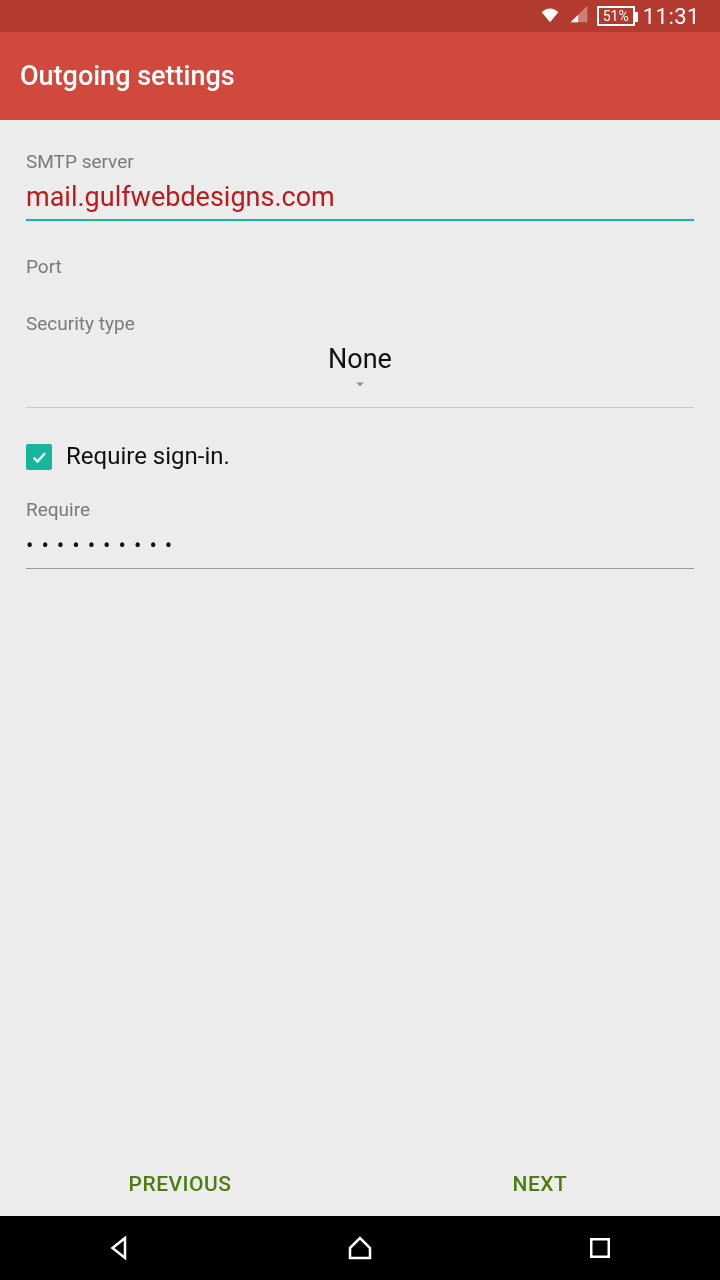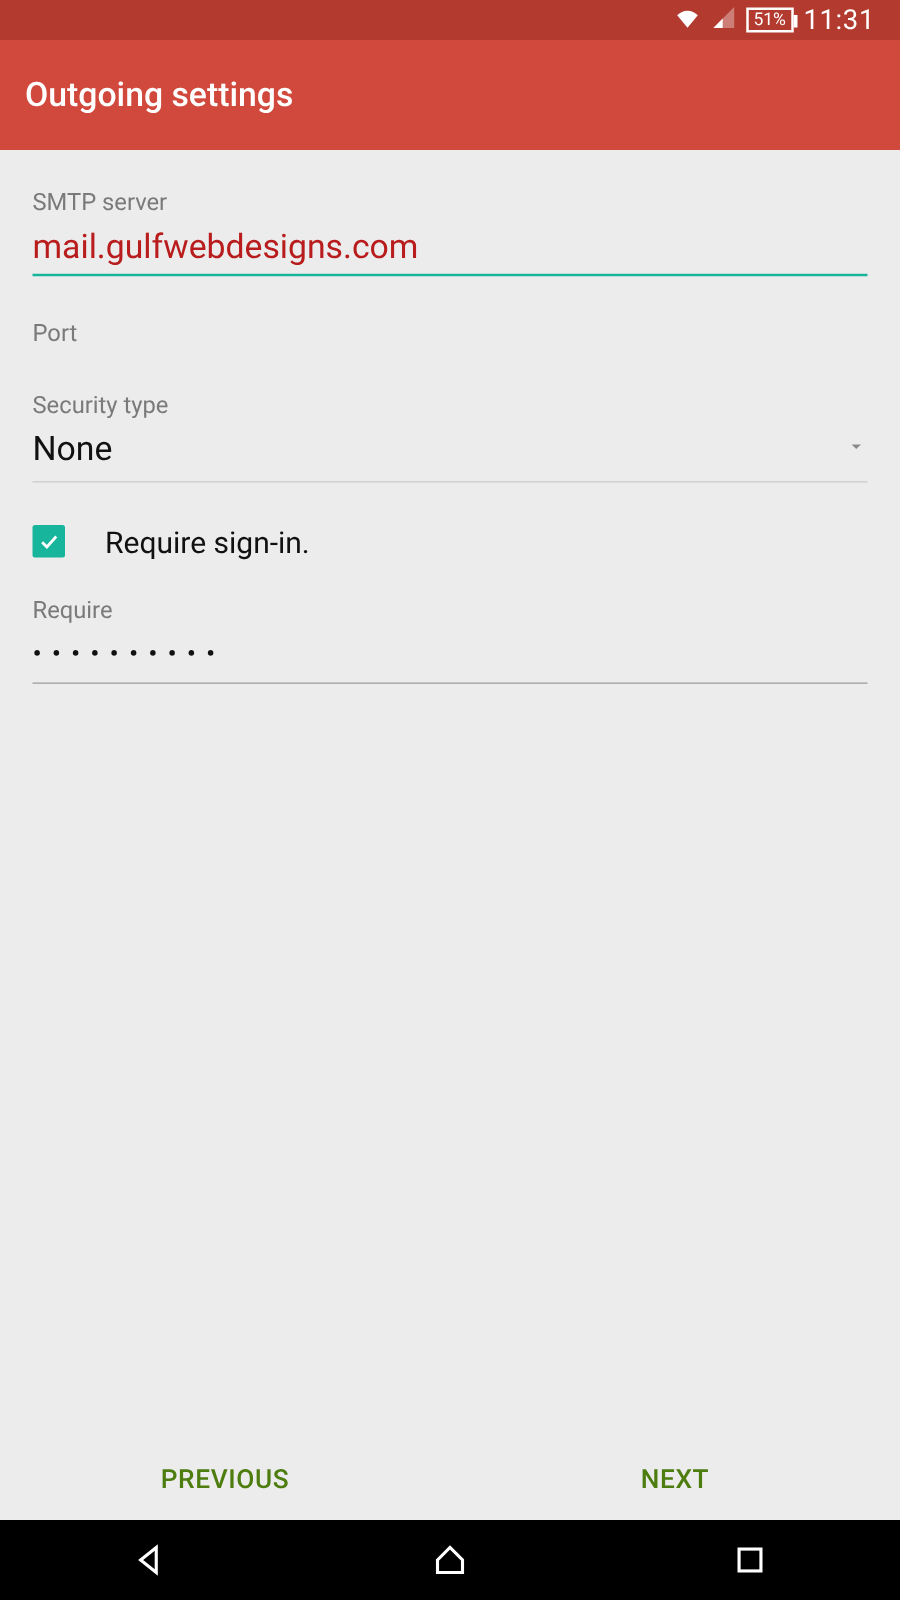--- a/index.html
+++ b/index.html
@@ -14,25 +14,25 @@
 
   
   .app-bar { height: 88px; background: #d1483c; color: #fff; display: flex; align-items: center; padding: 0 20px; font-size: 27px; font-weight: 500; }
 
   
   .content { flex: 1; padding: 30px 26px 0 26px; position: relative; }
   .field { margin-bottom: 34px; }
   .field-label { color: #7a7a7a; font-size: 19px; margin-bottom: 6px; }
   .text-input { width: 100%; border: none; background: transparent; font-size: 27px; color: #b91c1c; padding: 2px 0 6px 0; border-bottom: 1px solid #9a9a9a; outline: none; font-family: inherit; }
   .text-input.focused { border-bottom: 2px solid #18b59d; }
-  .select-row { display: flex; align-items: center; justify-content: space-between; border-bottom: 1px solid #c9c9c9; padding: 2px 0 10px 0; }
+  .select-row { display: flex; align-items: center; justify-content: space-between; border-bottom: 1px solid #c9c9c9; padding: 2px 0 10px 0; flex-direction: column; }
   .select-value { font-size: 27px; color: #111; }
   .select-caret { color: #8a8a8a; }
 
-  .checkbox-row { display: flex; align-items: flex-start; gap: 32px; margin: 18px 0 28px 0; }
+  .checkbox-row { display: flex; align-items: flex-end; gap: 14px; margin: 18px 0 28px 0; }
   .cb { width: 26px; height: 26px; background: #18b59d; border-radius: 2px; display: flex; align-items: center; justify-content: center; color: #fff; }
   .cb svg { width: 18px; height: 18px; }
   .cb-label { font-size: 24px; color: #111; }
 
   .pw-dots { font-size: 22px; letter-spacing: 8px; color: #111; padding: 6px 0 10px 0; border-bottom: 1px solid #9a9a9a; }
 
   
   .button-bar { height: 64px; display: flex; }
   .button-bar .btn { flex: 1; display: flex; align-items: center; justify-content: center; font-size: 21px; font-weight: 500; color: #4d7c0f; letter-spacing: 0.5px; }
 

